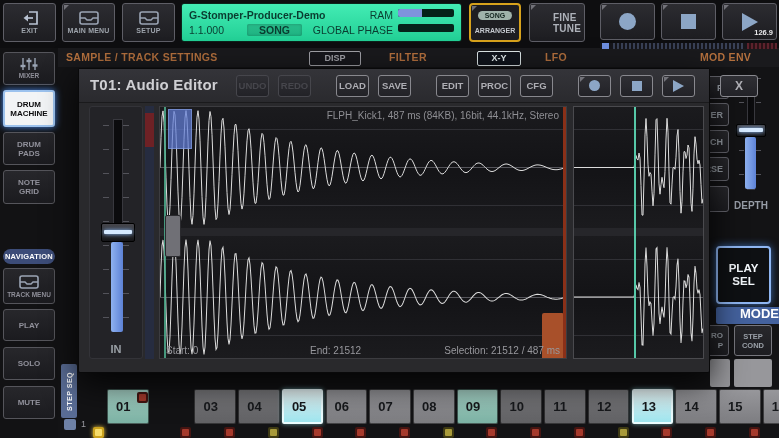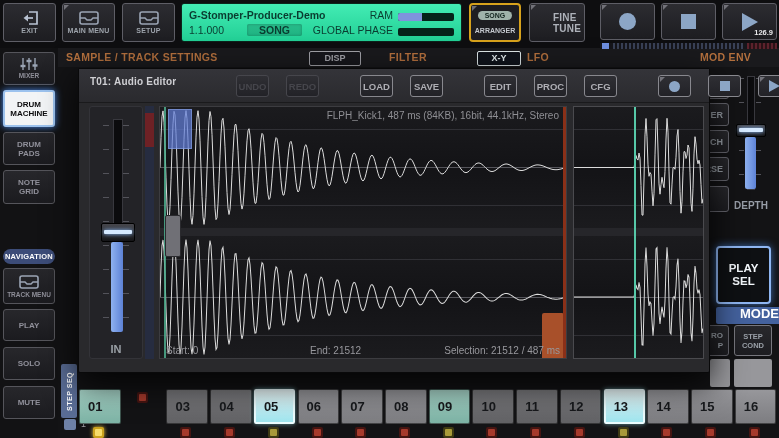--- a/index.html
+++ b/index.html
@@ -10,21 +10,21 @@
   .topbar{position:absolute;left:0;top:0;width:779px;height:48px;background:#0e0e10;z-index:8;}
   .tb-btn{position:absolute;top:3px;height:39px;background:linear-gradient(#2c2c31,#1d1d21);
           border:1px solid #5e5e66;border-radius:3px;display:flex;flex-direction:column;
           align-items:center;justify-content:center;gap:2px;box-sizing:border-box;}
   .tb-lbl{font-size:7px;font-weight:bold;color:#9ea4ac;letter-spacing:.2px;}
   .fold::before{content:"";position:absolute;top:1px;left:1px;border-top:5px solid #84848c;
                 border-right:5px solid transparent;opacity:.8;}
   .proj{position:absolute;left:181px;top:3px;width:281px;height:39px;border-radius:3px;
         background:linear-gradient(#43ecb4,#22cf95);border:1px solid #0c241c;box-sizing:border-box;
         display:flex;flex-direction:column;justify-content:space-evenly;padding:2px 7px;}
-  .proj-row{display:flex;align-items:flex-end;color:#0a3c30;font-size:10.5px;}
+  .proj-row{display:flex;align-items:flex-start;color:#0a3c30;font-size:10.5px;}
   .bar{height:8px;width:56px;background:#05231a;border-radius:2px;position:relative;overflow:hidden;}
   .bar i{position:absolute;left:0;top:0;bottom:0;background:#7f93dc;}
   .song-chip{background:rgba(0,40,28,.18);border-radius:2px;padding:0 12px;font-weight:bold;
              box-shadow:inset 0 0 3px rgba(0,0,0,.25);}
   .arranger{position:absolute;left:469px;top:3px;width:52px;height:39px;background:#1d1d21;
             border:2px solid #d7a21c;border-radius:4px;box-sizing:border-box;display:flex;
             flex-direction:column;align-items:center;justify-content:space-evenly;}
   .arr-pill{background:#9fb2aa;border-radius:7px;padding:1px 7px;font-size:7px;font-weight:bold;color:#13251f;}
   .arr-lbl{font-size:7px;font-weight:bold;color:#c4c8ce;}
   .t-ico-circle{width:17px;height:17px;border-radius:50%;background:#8ca6c6;}
@@ -81,22 +81,22 @@
             border:1px solid #77777e;border-radius:3px;box-sizing:border-box;color:#9aa0a8;font-size:7.5px;
             font-weight:bold;display:flex;align-items:center;justify-content:center;text-align:center;line-height:9px;z-index:1;}
   .gpad{position:absolute;background:#97979b;border-radius:2px;z-index:1;}
 
   
   .dialog{position:absolute;left:78px;top:68px;width:632px;height:305px;background:#29292c;
           border:1px solid #09090a;border-radius:2px;box-sizing:border-box;z-index:10;
           box-shadow:0 10px 34px rgba(0,0,0,.85);}
   .dlg-header{position:absolute;left:0;top:0;right:0;height:33px;background:linear-gradient(#343439,#2a2a2e);
               border-bottom:1px solid #1a1a1c;}
-  .dlg-title{position:absolute;left:11px;top:7px;font-size:10px;font-weight:bold;color:#cfcfd3;letter-spacing:.2px;}
-  .dh-btns{position:absolute;left:157px;right:5px;top:5px;height:23px;display:flex;align-items:flex-end;gap:17px;}
+  .dlg-title{position:absolute;left:11px;top:7px;font-size:15px;font-weight:bold;color:#cfcfd3;letter-spacing:.2px;}
+  .dh-btns{position:absolute;left:157px;right:5px;top:5px;height:23px;display:flex;align-items:center;gap:9px;}
   .hb{height:22px;min-width:33px;padding:0 5px;border:1px solid #88888e;border-radius:3px;
       background:linear-gradient(#2f2f34,#222227);color:#aeaeb4;font-size:9.5px;font-weight:bold;
       display:flex;align-items:center;justify-content:center;box-sizing:border-box;position:relative;}
   .hb.disabled{border-color:#46464c;color:#46464c;}
   .hb .d-circle{width:11px;height:11px;border-radius:50%;background:#8ca6c6;}
   .hb .d-square{width:10px;height:10px;background:#8ca6c6;}
   .hb .d-play{width:0;height:0;border-left:11px solid #8ca6c6;border-top:6px solid transparent;border-bottom:6px solid transparent;}
   .hb.close{font-size:12px;min-width:38px;}
   .gap{width:7px;flex:none;}
 
@@ -130,21 +130,21 @@
   .cursor{position:absolute;left:60px;top:0;bottom:0;width:2px;background:#56c8a8;z-index:3;}
 
   
   .seqtab{position:absolute;left:61px;top:364px;width:16px;height:54px;background:#5a6d96;border-radius:2px;
           z-index:5;display:flex;align-items:center;justify-content:center;}
   .seqtab span{writing-mode:vertical-rl;transform:rotate(180deg);font-size:7px;font-weight:bold;color:#fff;letter-spacing:.5px;}
   .rowsq{position:absolute;left:64px;top:419px;width:12px;height:11px;background:#6e81a6;border-radius:2px;z-index:4;}
   .rownum{position:absolute;left:81px;top:419px;font-size:9px;color:#9a9aa0;z-index:4;}
   .step{position:absolute;top:389px;width:41.5px;height:49px;z-index:4;}
   .step-btn{width:41.5px;height:35px;border:1px solid rgba(0,0,0,.55);border-radius:2px;box-sizing:border-box;
-            font-size:13px;font-weight:bold;color:#17191c;display:flex;align-items:center;padding-left:8px;}
+            font-size:13px;font-weight:bold;color:#17191c;display:flex;align-items:center;padding-left:8px;margin-left:28px;}
   .step-btn[data-state="quarter"]{background:linear-gradient(#a9d6ca,#7db3a5);}
   .step-btn[data-state="current"]{background:linear-gradient(#eefcfe,#9fe6ef);border:2px solid #ecfdff;box-shadow:0 0 5px rgba(160,240,250,.6);}
   .step-btn[data-state="offA"]{background:linear-gradient(#7b7b7e,#626265);}
   .step-btn[data-state="offB"]{background:linear-gradient(#97979b,#7d7d81);}
   .step-ico{position:relative;width:11px;height:11px;border-radius:2px;margin:3px 0 0 14px;}
   .step-ico::after{content:"";position:absolute;inset:2px;border-radius:1px;}
   .step-ico[data-icon="red"]{background:#451512;}   .step-ico[data-icon="red"]::after{background:#a63a2c;}
   .step-ico[data-icon="olive"]{background:#3e3a14;} .step-ico[data-icon="olive"]::after{background:#a89a3a;}
   .step-ico[data-icon="gold"]{background:#caa21e;box-shadow:0 0 4px #f0c840;} .step-ico[data-icon="gold"]::after{background:#f6dc6a;}
 </style>
@@ -220,21 +220,21 @@
       <span class="dash"></span>
       <span class="reddash"></span>
     </div>
   </div>
 
   <div class="sectionbar">
     <span class="sec-lbl" style="left:8px;">SAMPLE / TRACK SETTINGS</span>
     <span class="sec-btn disp-btn" style="left:251px;">DISP</span>
     <span class="sec-lbl" style="left:331px;">FILTER</span>
     <span class="sec-btn xy-btn" style="left:419px;">X-Y</span>
-    <span class="sec-lbl" style="left:469px;">LFO</span>
+    <span class="sec-lbl" style="left:487px;">LFO</span>
     <span class="sec-lbl" style="left:642px;">MOD ENV</span>
   </div>
 
   <div class="sidebar">
     <div class="sb" style="top:4px;height:33px;">
       <svg width="18" height="12" viewBox="0 0 18 12">
           <g stroke="#9aa4b4">
             <line x1="3" y1="0" x2="3" y2="12" stroke-width="1.4"></line>
             <line x1="9" y1="0" x2="9" y2="12" stroke-width="1.4"></line>
             <line x1="15" y1="0" x2="15" y2="12" stroke-width="1.4"></line>

